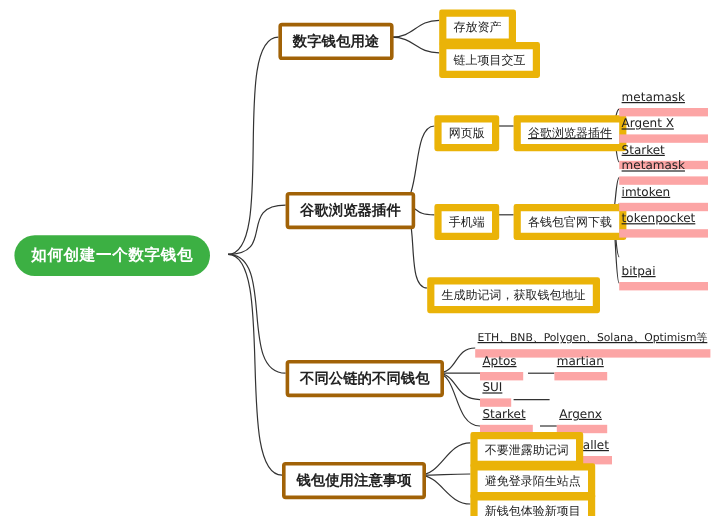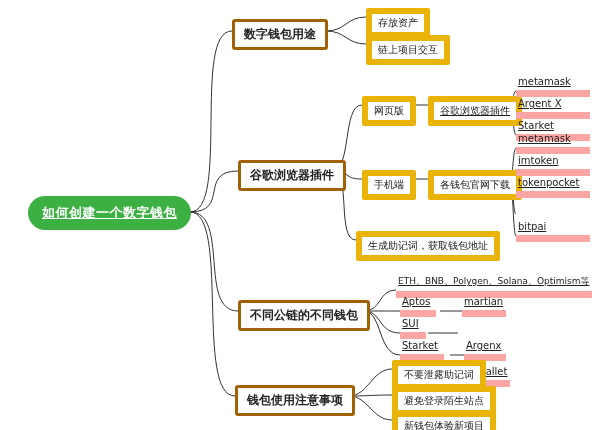--- a/index.html
+++ b/index.html
@@ -62,21 +62,21 @@
     <path d="M364,311 C382,311 378,355 400,355"></path>
     <path d="M440,311 L462,311"></path>
     <path d="M428,333 L458,333"></path>
     <path d="M450,355 L464,355"></path>
 
     <path d="M349,396 C368,396 372,369 392,369"></path>
     <path d="M349,396 C368,396 372,395 392,395"></path>
     <path d="M349,396 C368,396 372,420 392,420"></path>
   </svg>
 
-  <div class="node node-root" style="left:28px;top:196px;text-decoration:underline;">如何创建一个数字钱包</div>
+  <div class="node node-root" style="left:12px;top:196px;">如何创建一个数字钱包</div>
 
   <div class="node node-main" style="left:232px;top:19px;">数字钱包用途</div>
   <div class="node node-sub" style="left:366px;top:8px;">存放资产</div>
   <div class="node node-sub" style="left:366px;top:35px;">链上项目交互</div>
 
   <div class="node node-main" style="left:238px;top:160px;">谷歌浏览器插件</div>
 
   <div class="node node-sub" style="left:362px;top:96px;">网页版</div>
   <div class="node node-sub" style="left:428px;top:96px;text-decoration:underline;">谷歌浏览器插件</div>
   <div class="node node-leaf" style="left:516px;top:76px;width:74px;">metamask</div>

